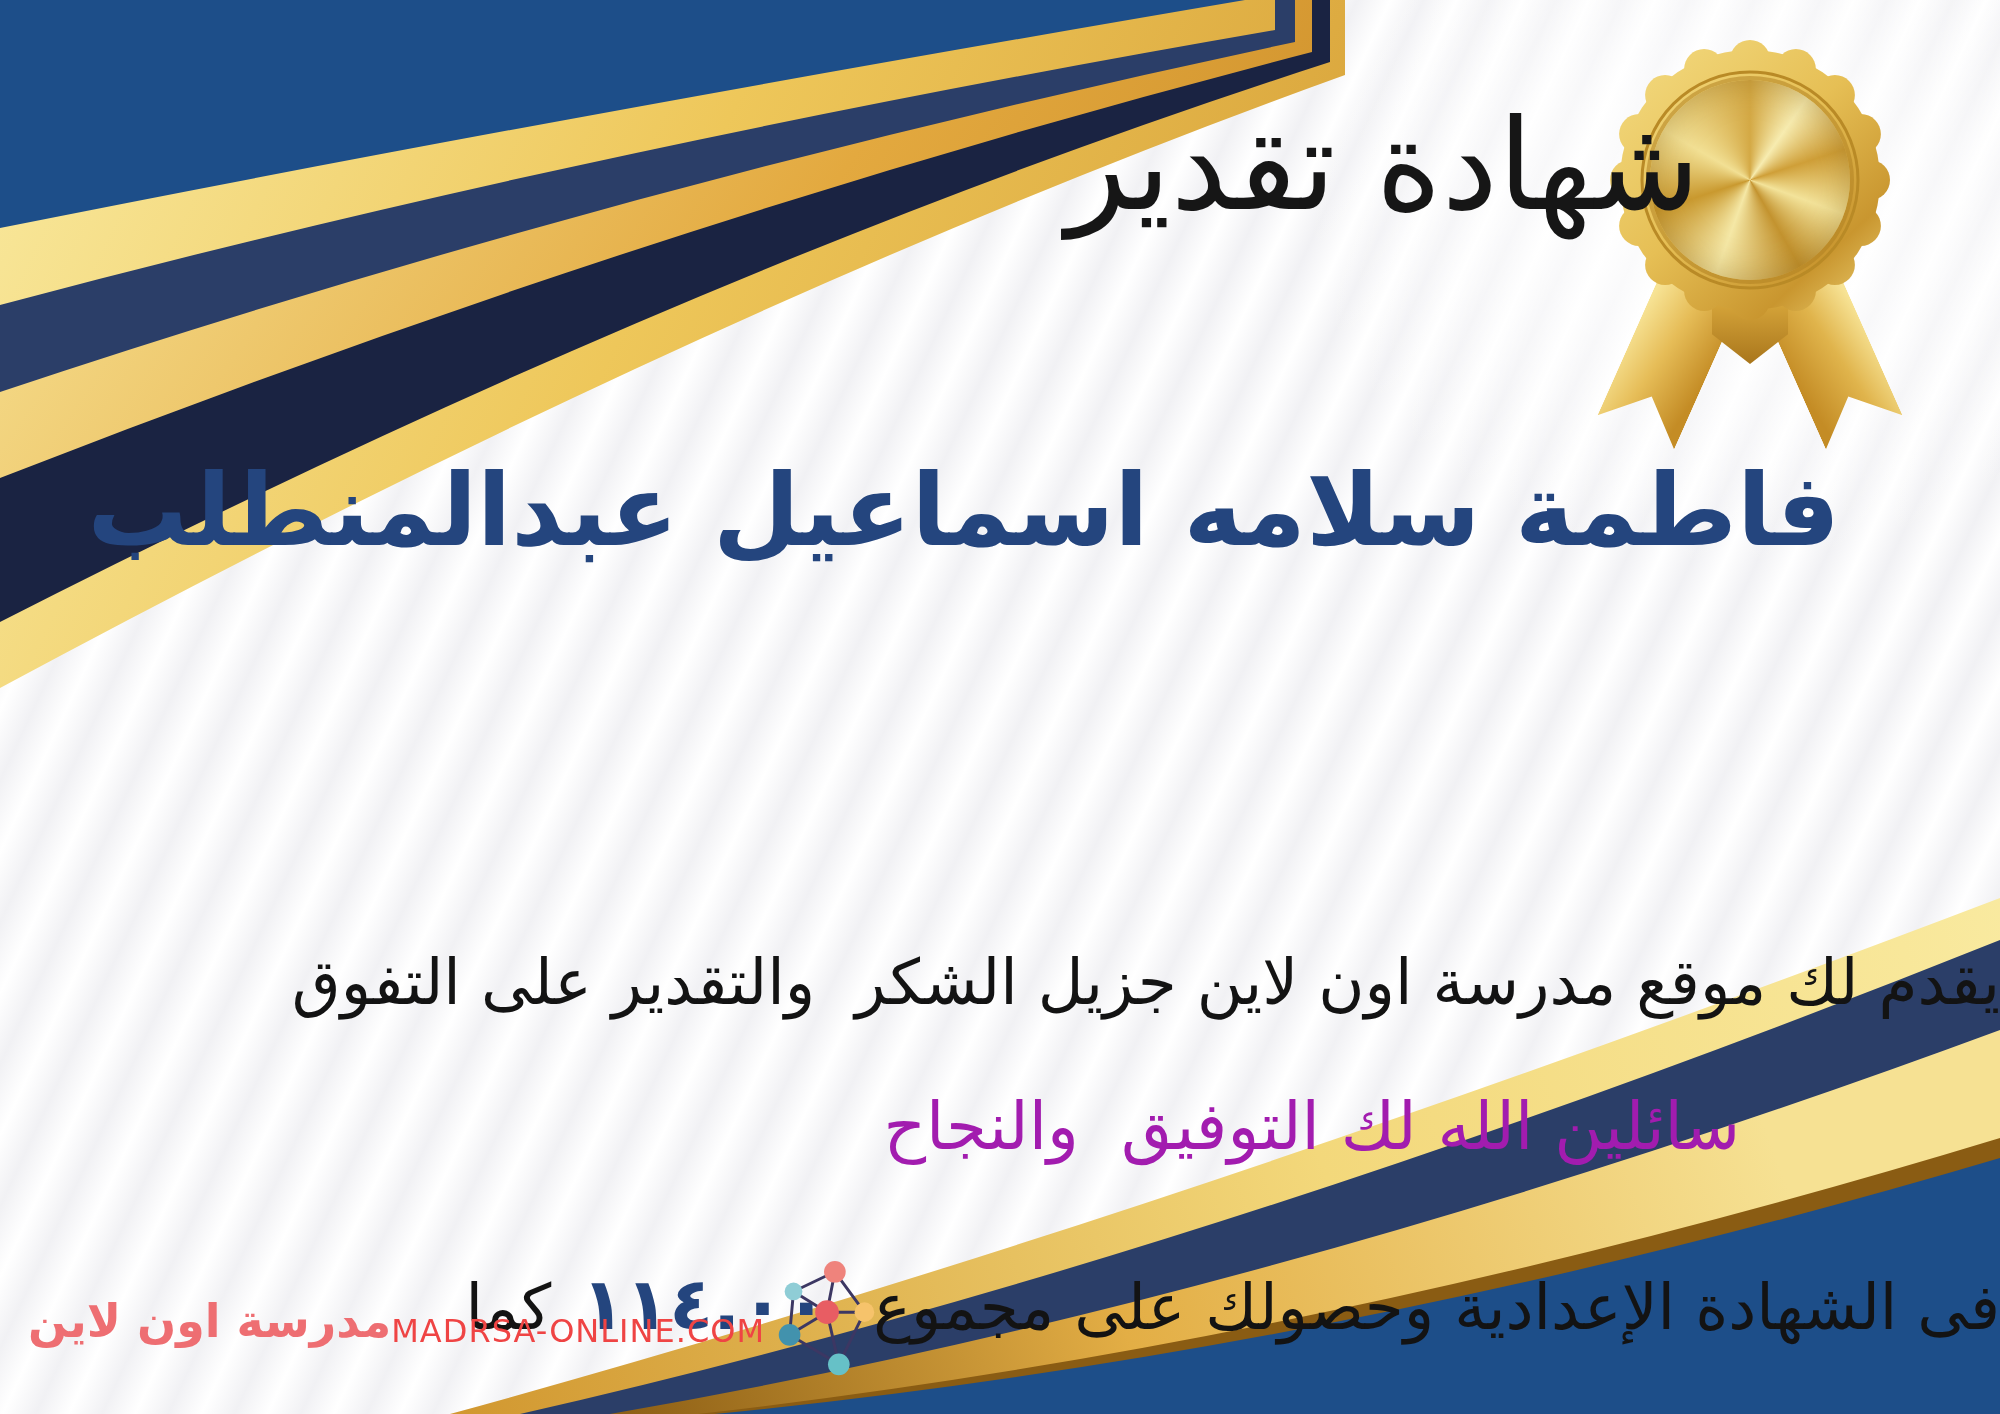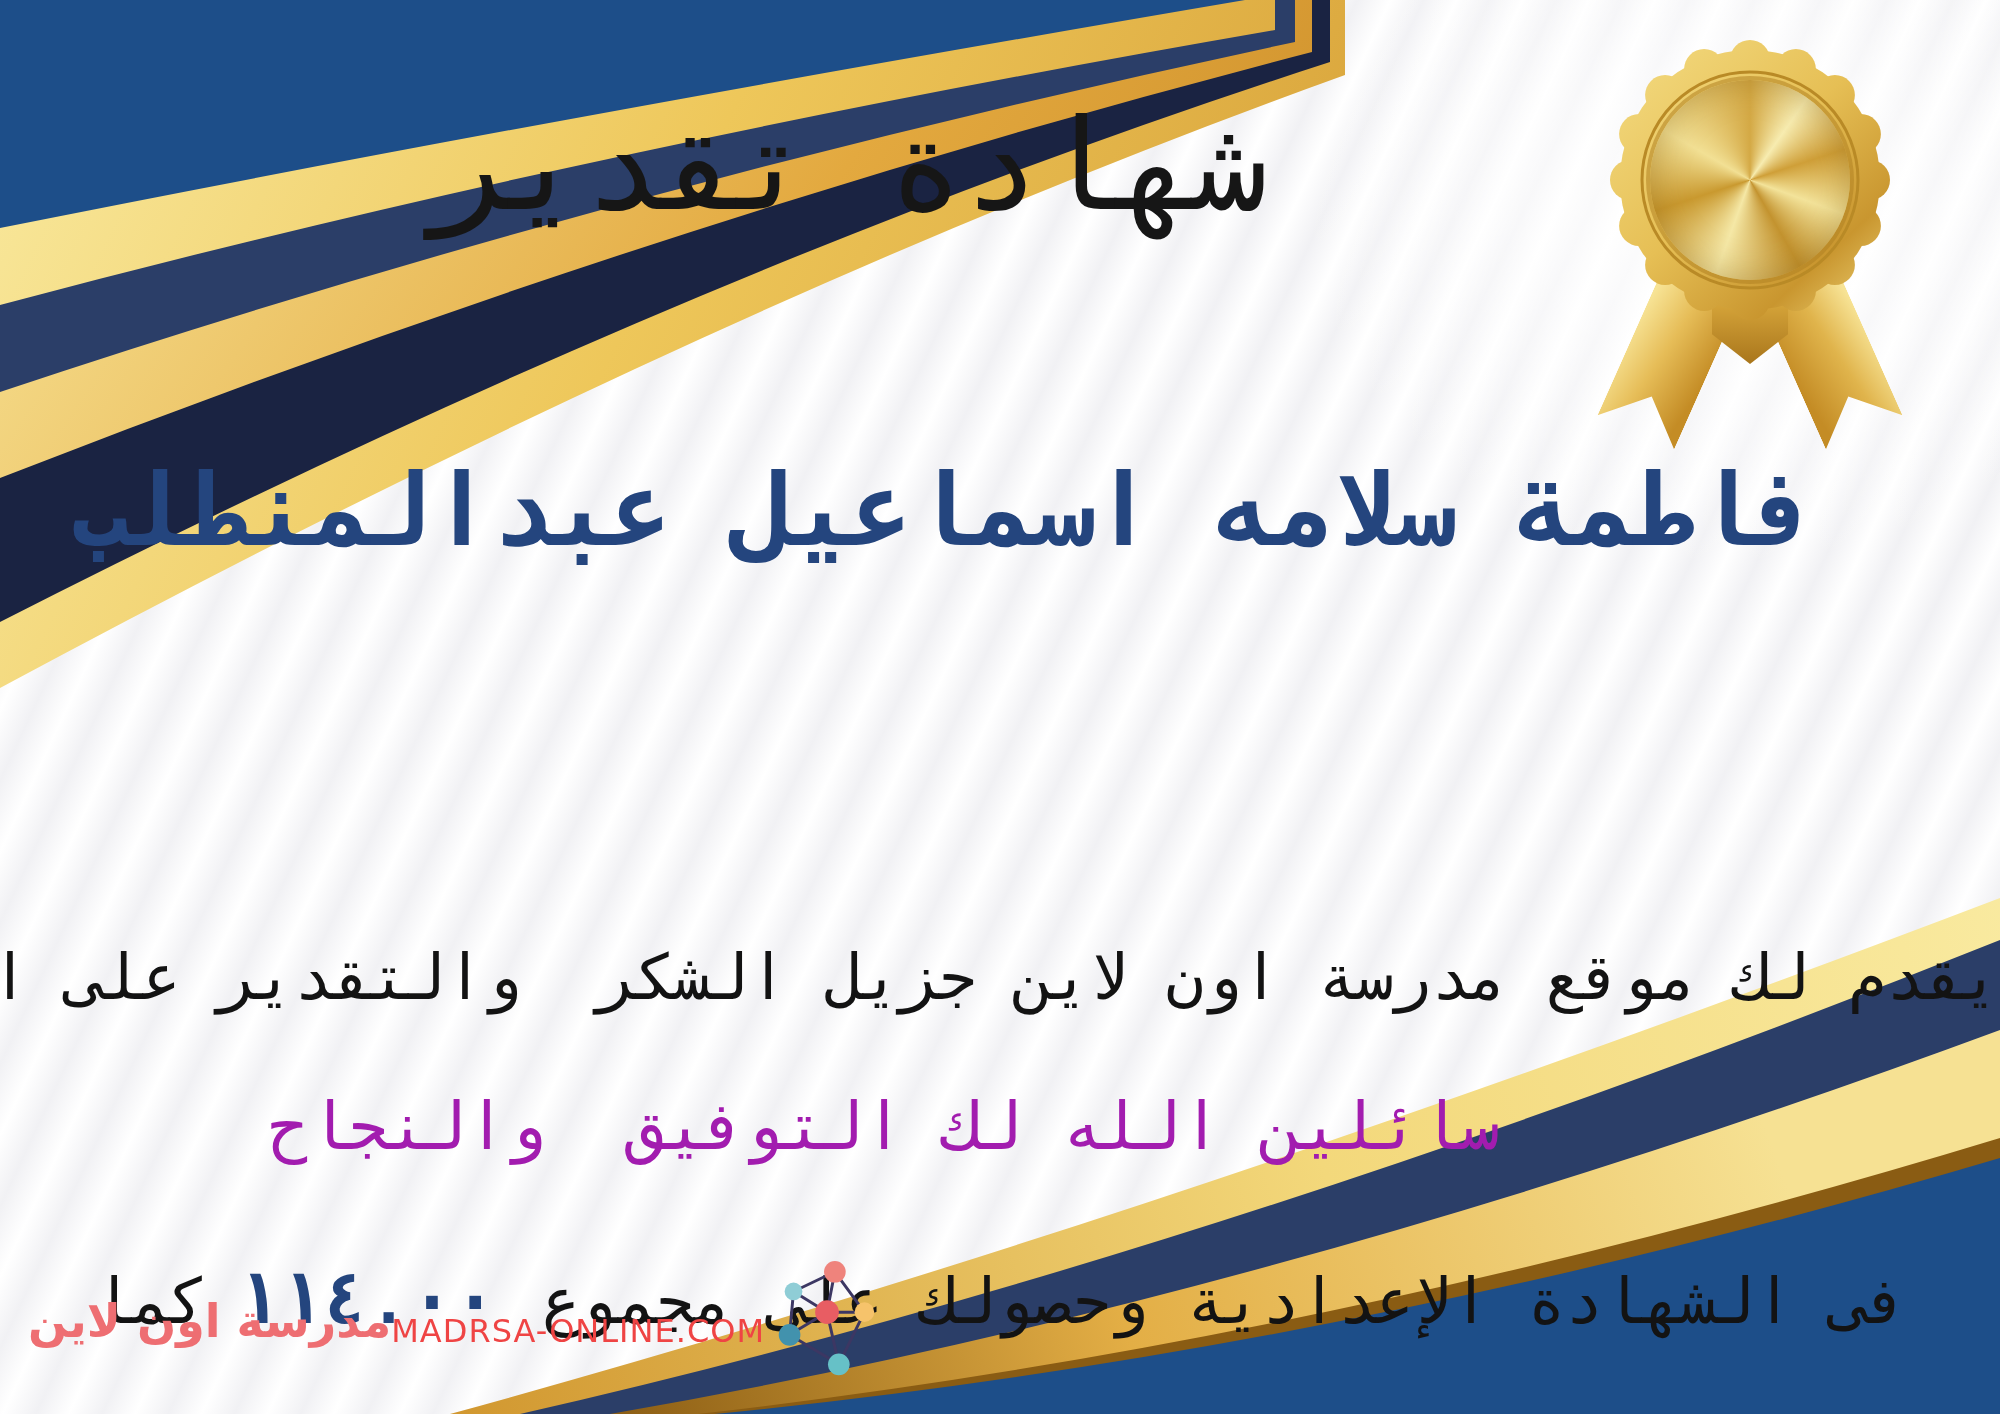--- a/index.html
+++ b/index.html
@@ -34,21 +34,21 @@
     clip-path:polygon(0 0,100% 0,100% 55%,50% 100%,0 55%);
   }
   .medal svg{position:absolute;left:0;top:0;}
   .medal-core{
     position:absolute;left:52px;top:40px;width:200px;height:200px;border-radius:50%;
     background:conic-gradient(#d4a945,#f7ecb0 35deg,#cf9f38 72deg,#f3e39a 110deg,#c3932f 150deg,#f5e8a6 200deg,#c9992f 252deg,#f2e094 300deg,#d4a945 360deg);
     box-shadow:inset 0 0 34px rgba(122,82,10,.35), 0 0 0 4px rgba(176,130,34,.55);
   }
 
   
-  .txt{position:absolute;text-align:center;direction:rtl;z-index:4;white-space:pre;font-family:Liberation Mono, monospace;}
+  .txt{position:absolute;direction:rtl;z-index:4;white-space:pre;}
   .title{left:0;right:300px;top:92px;font-size:126px;color:#161616;letter-spacing:1px;}
   .name{left:46px;right:160px;top:452px;font-size:100px;font-weight:bold;color:#24457e;}
   .bodytext{left:0;right:0;top:722px;font-size:63px;line-height:1.66;color:#131313;}
   .score{font-size:72px;font-weight:bold;color:#24457e;margin:0 45px 0 30px;}
   .closing{left:16px;right:260px;top:1088px;font-size:66px;color:#a21caf;padding-left:12px;}
 
   
   .logo{position:absolute;left:28px;top:1258px;z-index:4;display:flex;align-items:center;gap:12px;}
   .logo-text{display:flex;flex-direction:row;align-items:flex-end;}
   .logo-ar{font-size:46px;font-weight:bold;color:#ee6e72;direction:rtl;line-height:1.25;}

